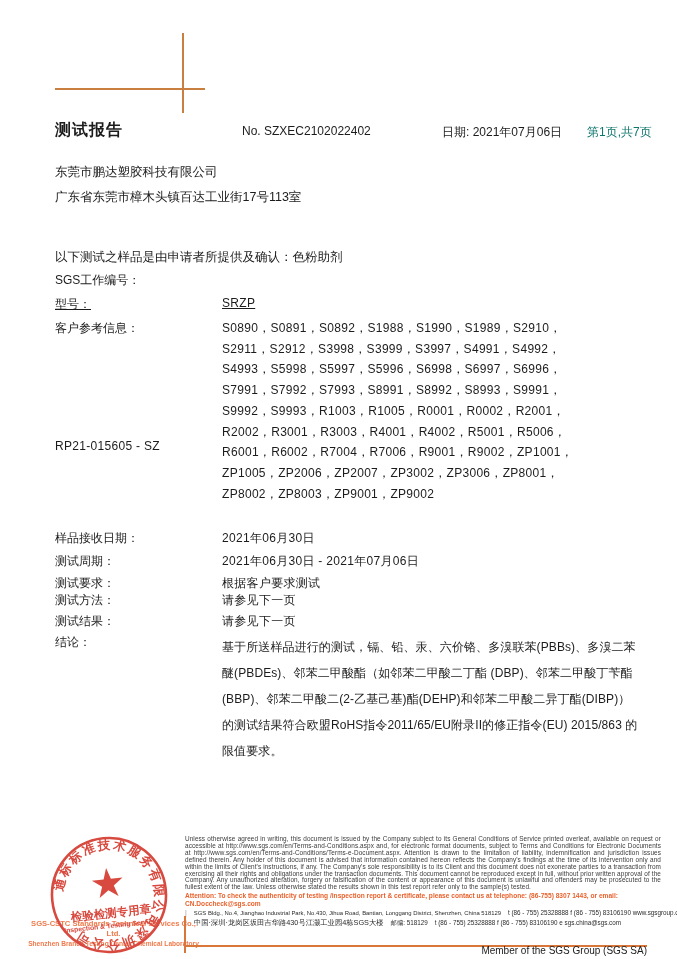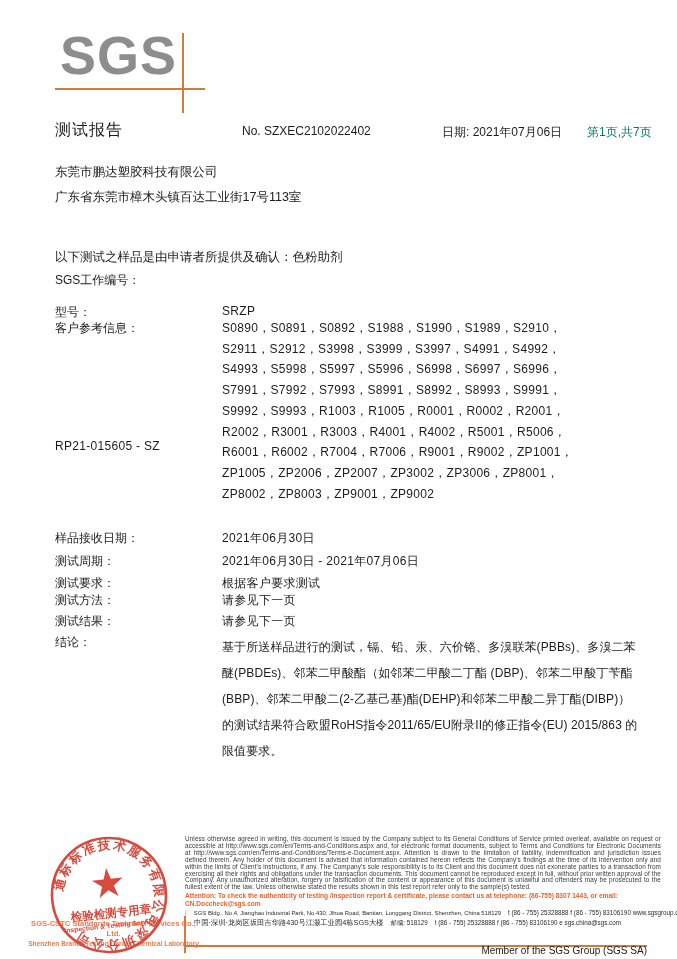--- a/index.html
+++ b/index.html
@@ -10,21 +10,21 @@
     overflow:hidden;
   }
   
   .logo-text{
     position:absolute; left:60px; top:26px; font-size:54px; line-height:58px;
     font-weight:700; color:#8d8d8d; letter-spacing:1px;
   }
   .logo-hline{ position:absolute; left:55px; top:88px; width:150px; height:2px; background:#c87f3f; }
   .logo-vline{ position:absolute; left:182px; top:33px; width:2px; height:80px; background:#c87f3f; }
   
-  .doc-title{ position:absolute; left:55px; top:120px; font-size:16px; font-weight:400; color:#1c1c1c; letter-spacing:1px; }
+  .doc-title{ position:absolute; left:55px; top:120px; font-size:16px; font-weight:700; color:#1c1c1c; letter-spacing:1px; }
   .report-no{ position:absolute; left:242px; top:124px; font-size:12px; color:#1c1c1c; }
   .report-date{ position:absolute; left:442px; top:124px; font-size:12px; color:#1c1c1c; }
   .page-info{ position:absolute; left:587px; top:124px; font-size:12px; color:#0f766e; }
   
   .company{ position:absolute; left:55px; top:160px; font-size:12.5px; line-height:25px; color:#1c1c1c; }
   
   .intro{ position:absolute; left:55px; top:249px; font-size:12.5px; color:#1c1c1c; }
   .frow{ position:absolute; left:55px; display:flex; font-size:12px; color:#1c1c1c; }
   .frow .lbl{ width:167px; flex:0 0 167px; }
   .frow .val{ flex:1; letter-spacing:0.3px; }
@@ -54,42 +54,41 @@
   .addr-cn .seg{ font-size:6.3px; }
   .footer-hline{ position:absolute; left:185px; top:945px; width:462px; height:2px; background:#d9763a; }
   .footer-vline{ position:absolute; left:184px; top:916px; width:2px; height:37px; background:#d9763a; }
   .member{ position:absolute; right:30px; top:945px; font-size:10px; color:#1c1c1c; }
 </style>
 </head>
 <body>
 
 <div class="page">
 
-  <div class="logo-text">SGS</div>
   <div class="logo-hline"></div>
   <div class="logo-vline"></div>
 
   <div class="doc-title">测试报告</div>
   <div class="report-no">No. SZXEC2102022402</div>
   <div class="report-date">日期: 2021年07月06日</div>
   <div class="page-info">第1页,共7页</div>
 
   <div class="company">
     <div>东莞市鹏达塑胶科技有限公司</div>
     <div>广东省东莞市樟木头镇百达工业街17号113室</div>
   </div>
 
   <div class="intro">以下测试之样品是由申请者所提供及确认：色粉助剂</div>
 
   <div class="frow" style="top:272px;flex-direction:column;">
     <div class="lbl">SGS工作编号：</div>
     <div class="val">RP21-015605 - SZ</div>
   </div>
 
-  <div class="frow" style="top:304px;">
+  <div class="frow" style="top:296px;text-decoration:underline;">
     <div class="lbl">型号：</div>
     <div class="val">SRZP</div>
   </div>
 
   <div class="frow refs" style="top:320px;">
     <div class="lbl">客户参考信息：</div>
     <div class="val">
       <div>S0890，S0891，S0892，S1988，S1990，S1989，S2910，</div>
       <div>S2911，S2912，S3998，S3999，S3997，S4991，S4992，</div>
       <div>S4993，S5998，S5997，S5996，S6998，S6997，S6996，</div>

